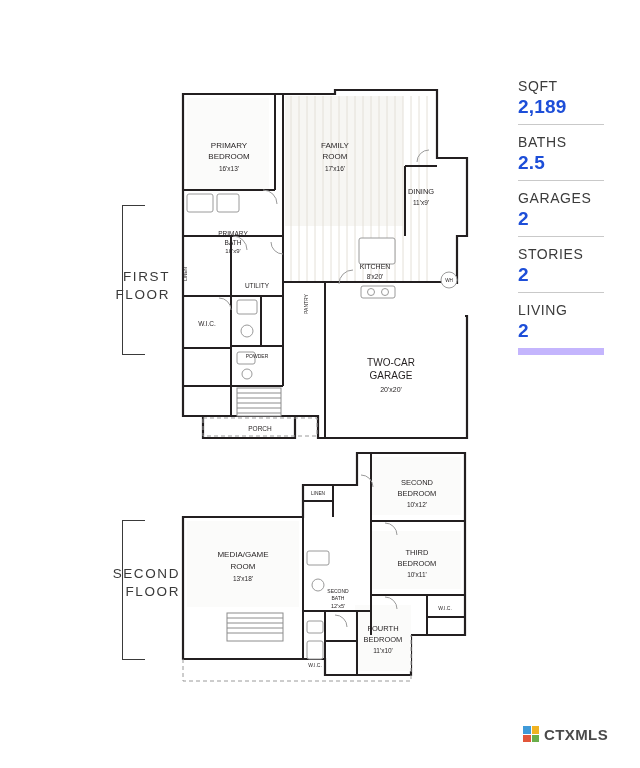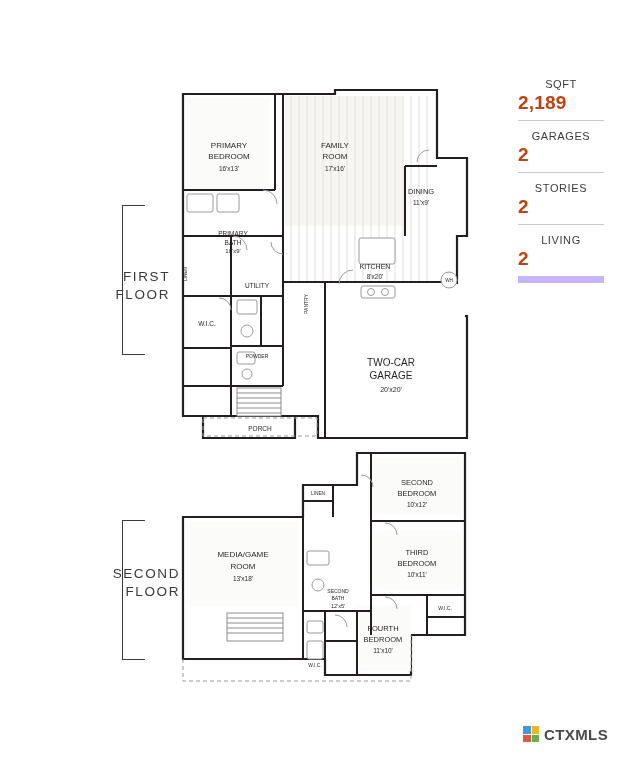--- a/index.html
+++ b/index.html
@@ -26,31 +26,30 @@
     top: 78px;
     width: 86px;
   }
   .stat {
     border-bottom: 1px solid #c9c9c9;
     padding: 0 0 7px 0;
     margin-bottom: 9px;
   }
   .stat:last-child { border-bottom: 7px solid #c4b5fd; }
   .stat-label {
-    font-size: 11px;
+    font-size: 14px;
     letter-spacing: 0.6px;
     color: #3b3b3b;
     margin-bottom: 3px;
-    text-align: center;
   }
   .stat-value {
     font-size: 19px;
     font-weight: bold;
     letter-spacing: 0.2px;
-    color: #c2410c;
+    color: #1d4ed8;
     line-height: 1.05;
   }
   
   .floor-label {
     position: absolute;
     font-size: 13.5px;
     font-weight: normal;
     letter-spacing: 1.6px;
     color: #3a3a3a;
     line-height: 1.35;
@@ -111,20 +110,24 @@
 </style>
 </head>
 <body>
 
 <div class="page">
 
   <div class="stats">
     <div class="stat">
       <div class="stat-label">SQFT</div>
       <div class="stat-value">2,189</div>
+    </div>
+    <div class="stat">
+      <div class="stat-label">BATHS</div>
+      <div class="stat-value">2.5</div>
     </div>
     <div class="stat">
       <div class="stat-label">GARAGES</div>
       <div class="stat-value">2</div>
     </div>
     <div class="stat">
       <div class="stat-label">STORIES</div>
       <div class="stat-value">2</div>
     </div>
     <div class="stat">

